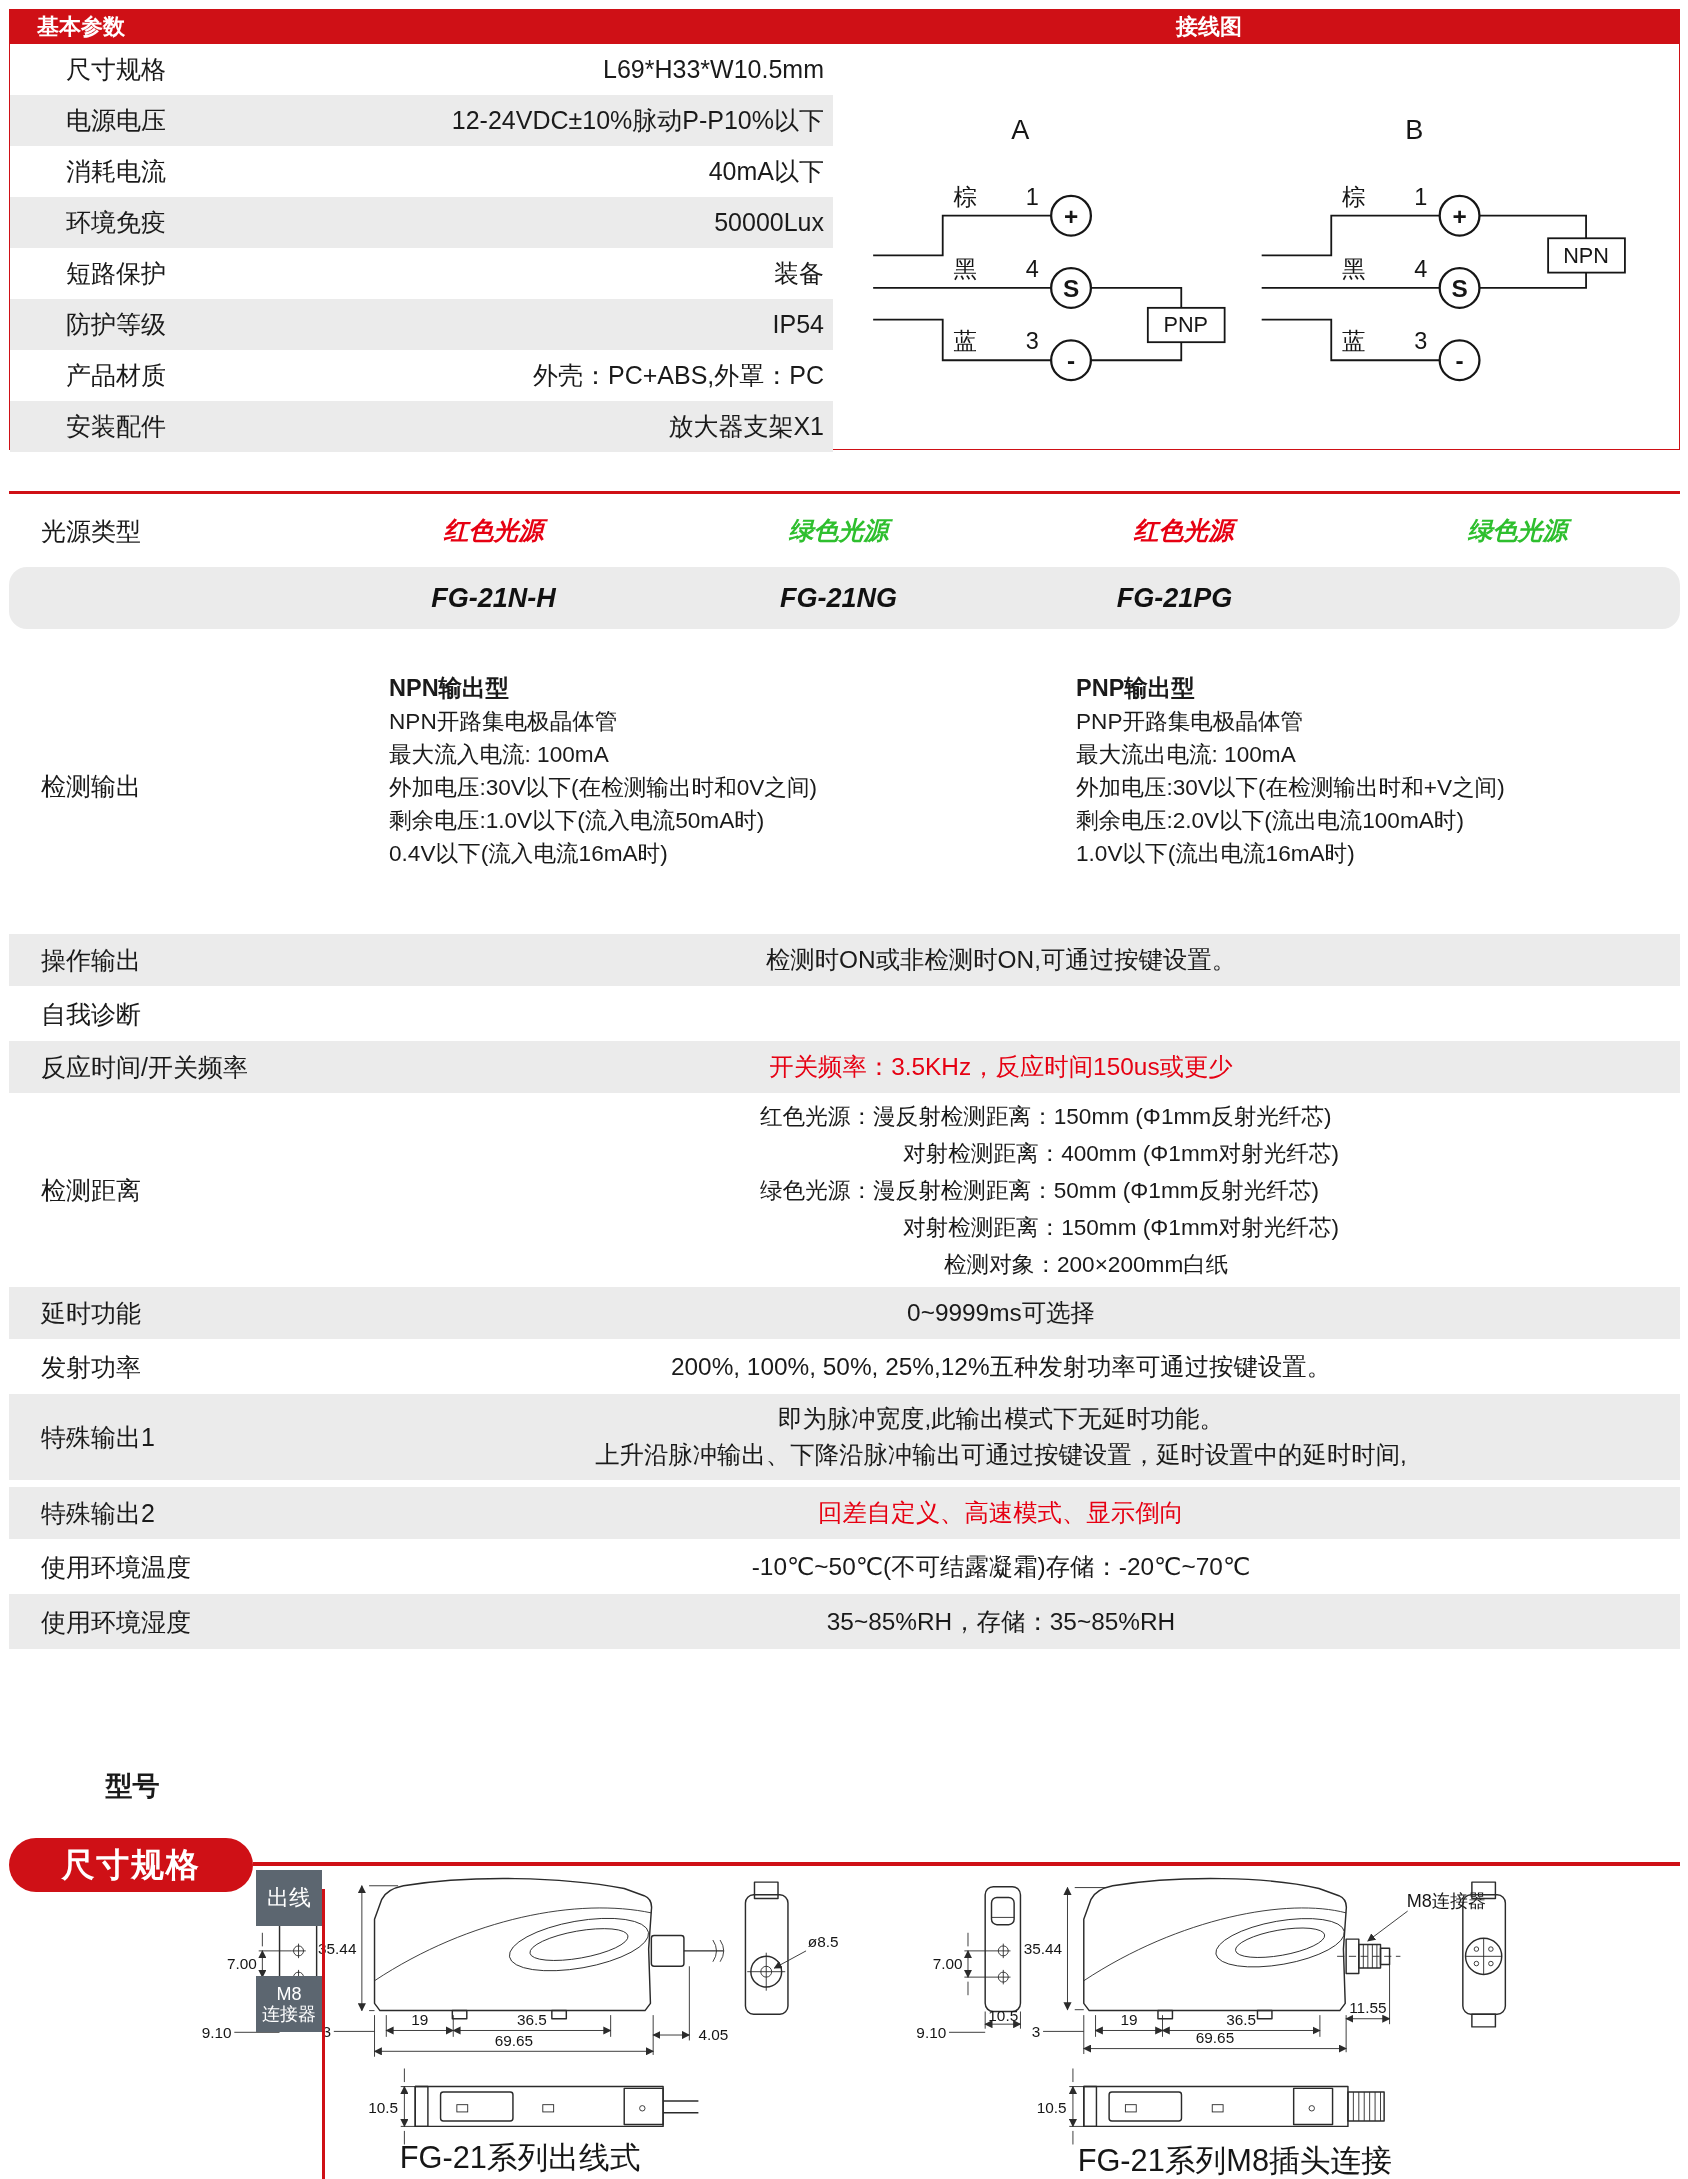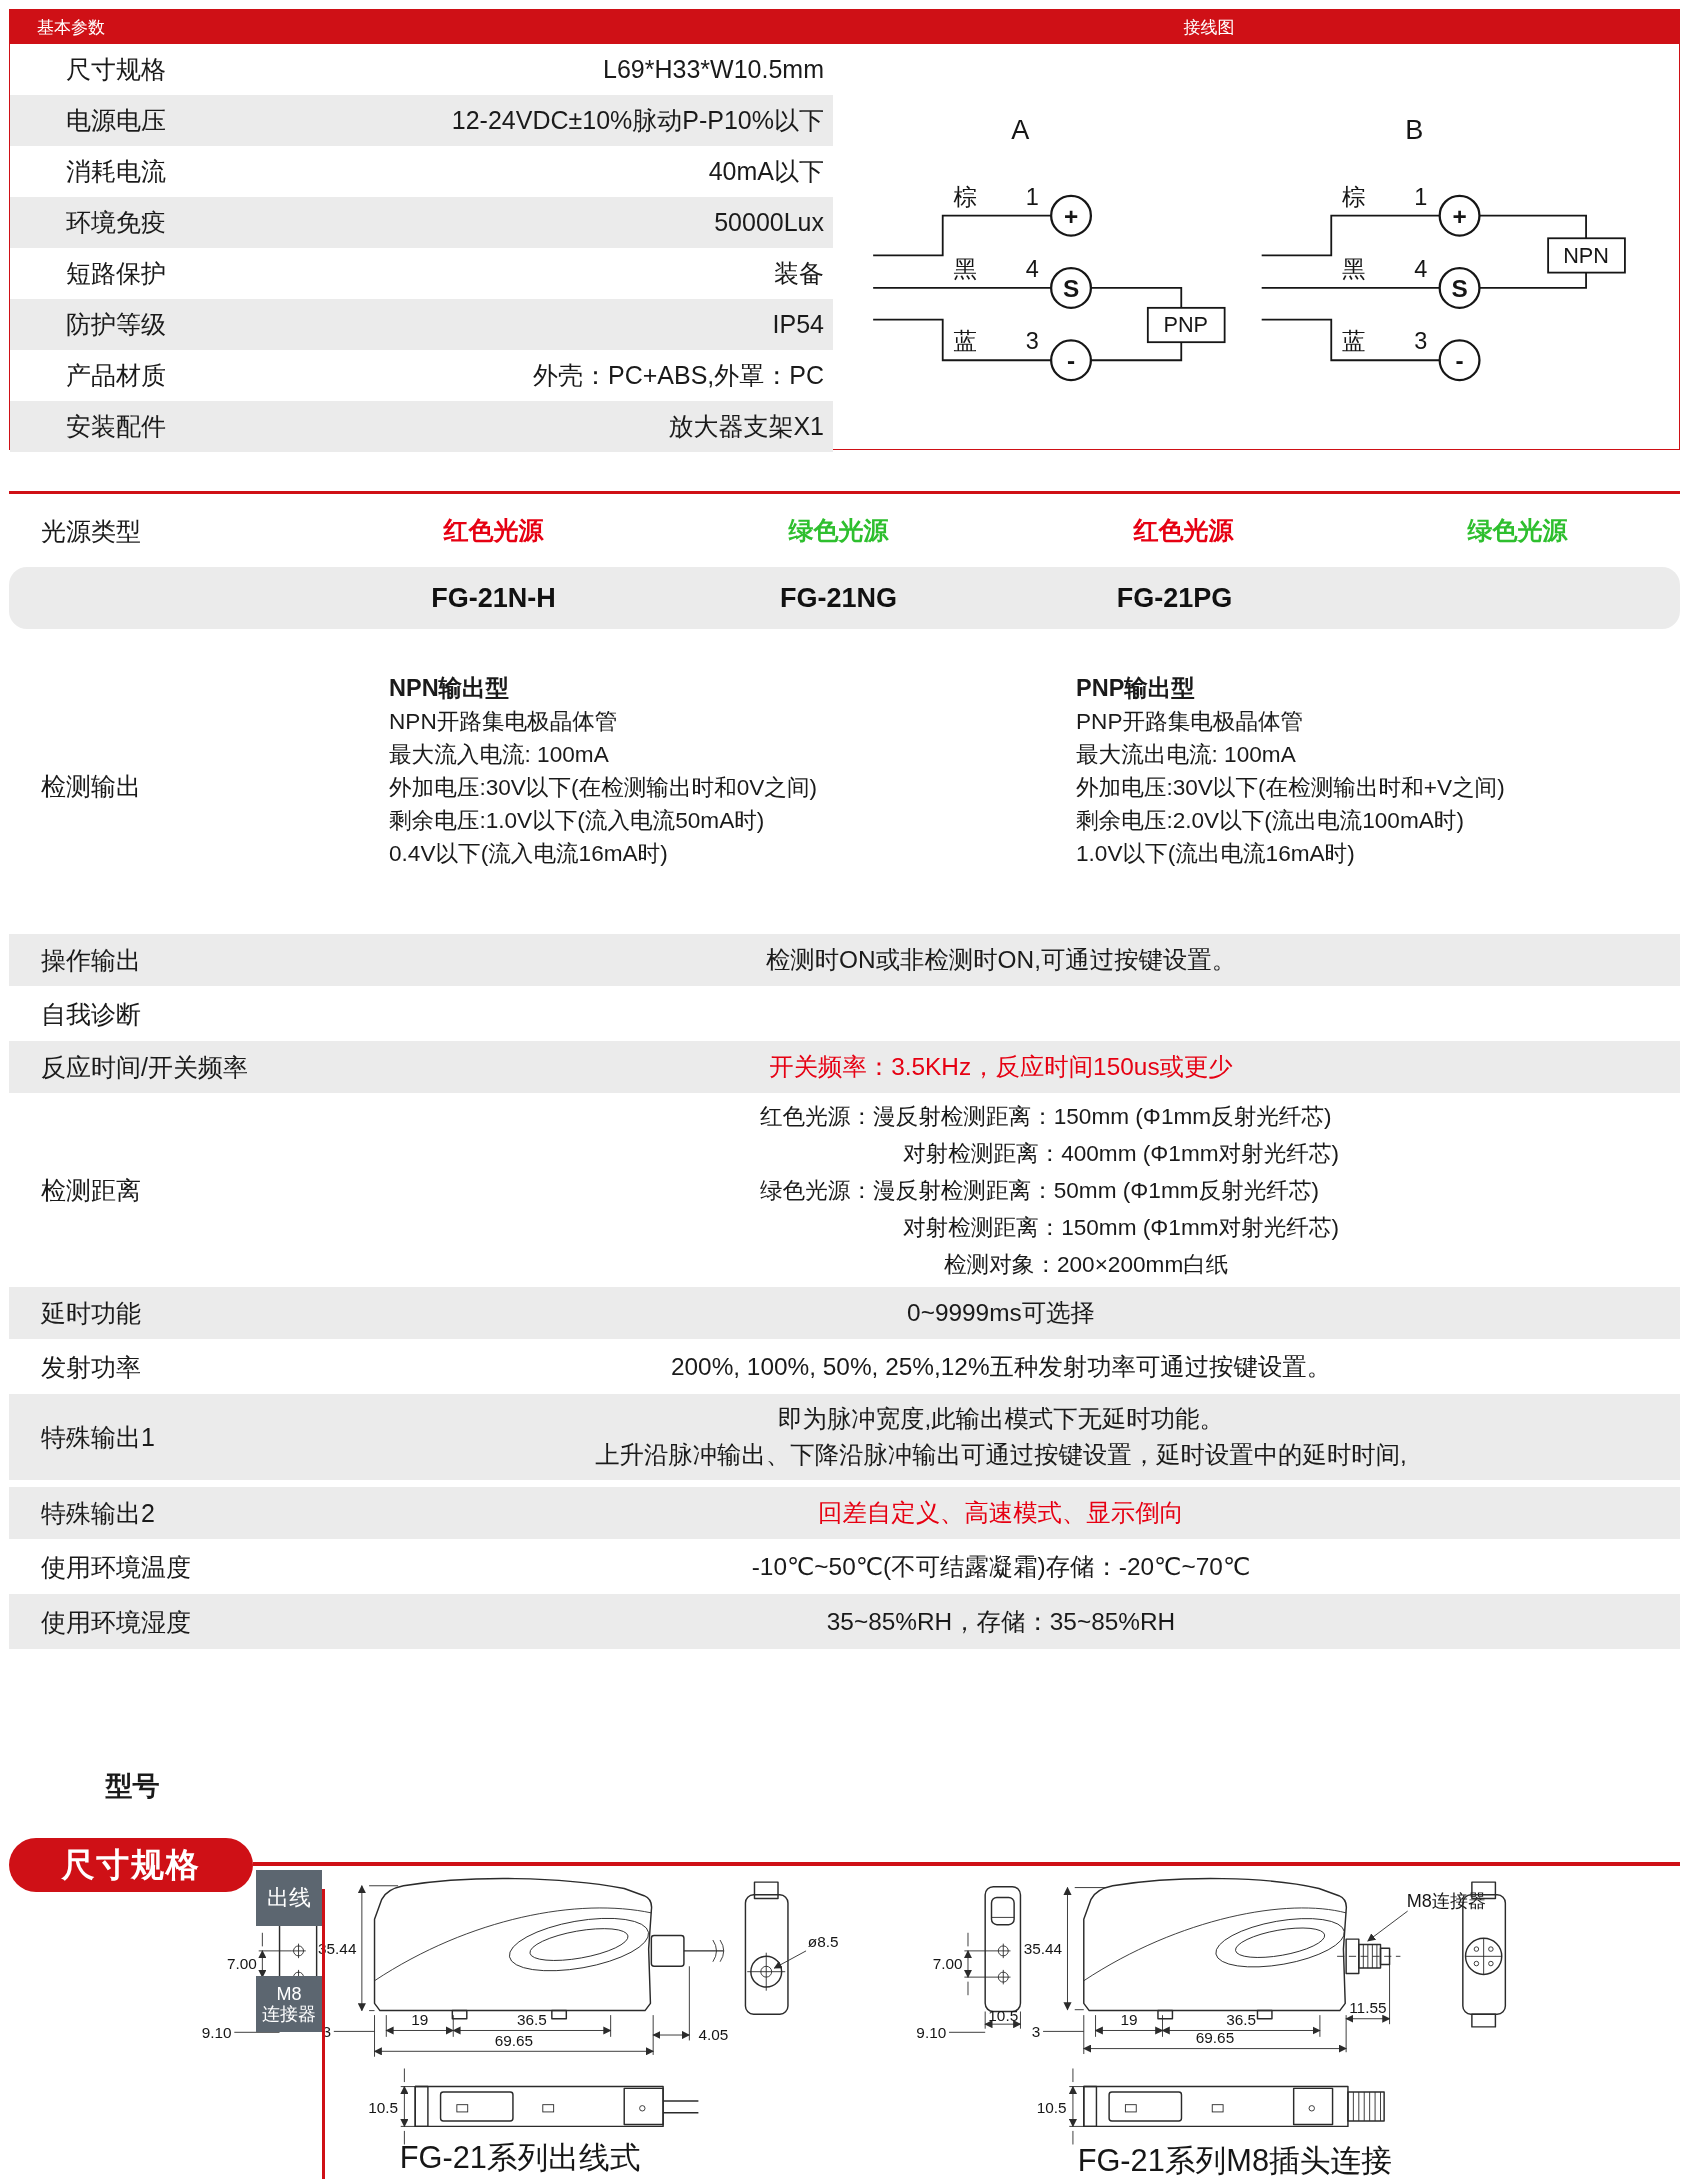--- a/index.html
+++ b/index.html
@@ -2,41 +2,41 @@
 <html style="font-size:14.5px"><head>
 <meta charset="utf-8">
 <style>
   html,body{margin:0;padding:0;}
   body{width:1689px;height:2179px;position:relative;background:#fff;
        font-family:"Liberation Sans","DejaVu Sans",sans-serif;color:#1a1a1a;overflow:hidden;}
   
   .top-box{position:absolute;left:9px;top:9px;width:1671px;height:441px;
            border:1.8px solid #cf1016;box-sizing:border-box;background:#fff;}
   .top-header{position:relative;height:34px;background:#cf1016;color:#fff;
-              font-size:17px;font-weight:normal;}
+              font-size:22px;font-weight:bold;}
   .th-left{position:absolute;left:27px;top:50%;transform:translateY(-50%);}
   .th-right{position:absolute;left:774px;width:850px;text-align:center;top:50%;transform:translateY(-50%);}
   .param-rows{position:absolute;left:0;top:34px;width:823px;}
   .param-row{height:51px;display:flex;justify-content:space-between;align-items:center;
              padding:0 9px 0 56px;box-sizing:border-box;font-size:25px;background:#fff;}
   .param-row:nth-child(even){background:#ebebeb;}
   .wiring{position:absolute;left:821px;top:34px;}
   .ww{stroke:#161616;stroke-width:2;fill:none;}
   .wc{fill:#fff;stroke:#161616;stroke-width:2.5;}
   .wbox{fill:#fff;stroke:#161616;stroke-width:2;}
   text.wl{font-size:26px;fill:#161616;text-anchor:middle;}
   text.wt{font-size:27px;font-weight:bold;fill:#161616;text-anchor:middle;}
   text.wab{font-size:30px;fill:#161616;text-anchor:middle;}
   text.wbx{font-size:24px;fill:#161616;text-anchor:middle;}
   
   .spec-table{position:absolute;left:9px;top:491px;width:1671px;border-top:3.6px solid #cf1016;}
   .spec-table>div{position:relative;}
   .lab{position:absolute;left:32px;top:50%;transform:translateY(-50%);font-size:25px;white-space:nowrap;}
   .cols4{position:absolute;left:313px;top:0;width:1358px;height:100%;display:flex;}
-  .cols4>span{display:flex;align-items:center;justify-content:center;font-weight:bold;}
+  .cols4>span{display:flex;align-items:center;justify-content:center;font-weight:bold;font-style:italic;}
   .cw1{width:343px;} .cw2{width:347px;} .cw3{width:343px;} .cw4{width:325px;}
   .row-light{height:73px;background:#fff;}
   .row-light .cols4>span{font-size:25px;}
   .c-red{color:#e60012;} .c-green{color:#2ebf2e;}
   .row-model{height:62px;background:#ebebeb;}
   .row-model.ma{margin-bottom:9px;border-radius:18px;}
   .row-model .cols4>span{font-size:27px;color:#111;}
   .row-detect{height:296px;background:#fff;}
   .det{position:absolute;top:34px;font-size:22.6px;line-height:33px;}
   .det-npn{left:380px;} .det-pnp{left:1067px;}

